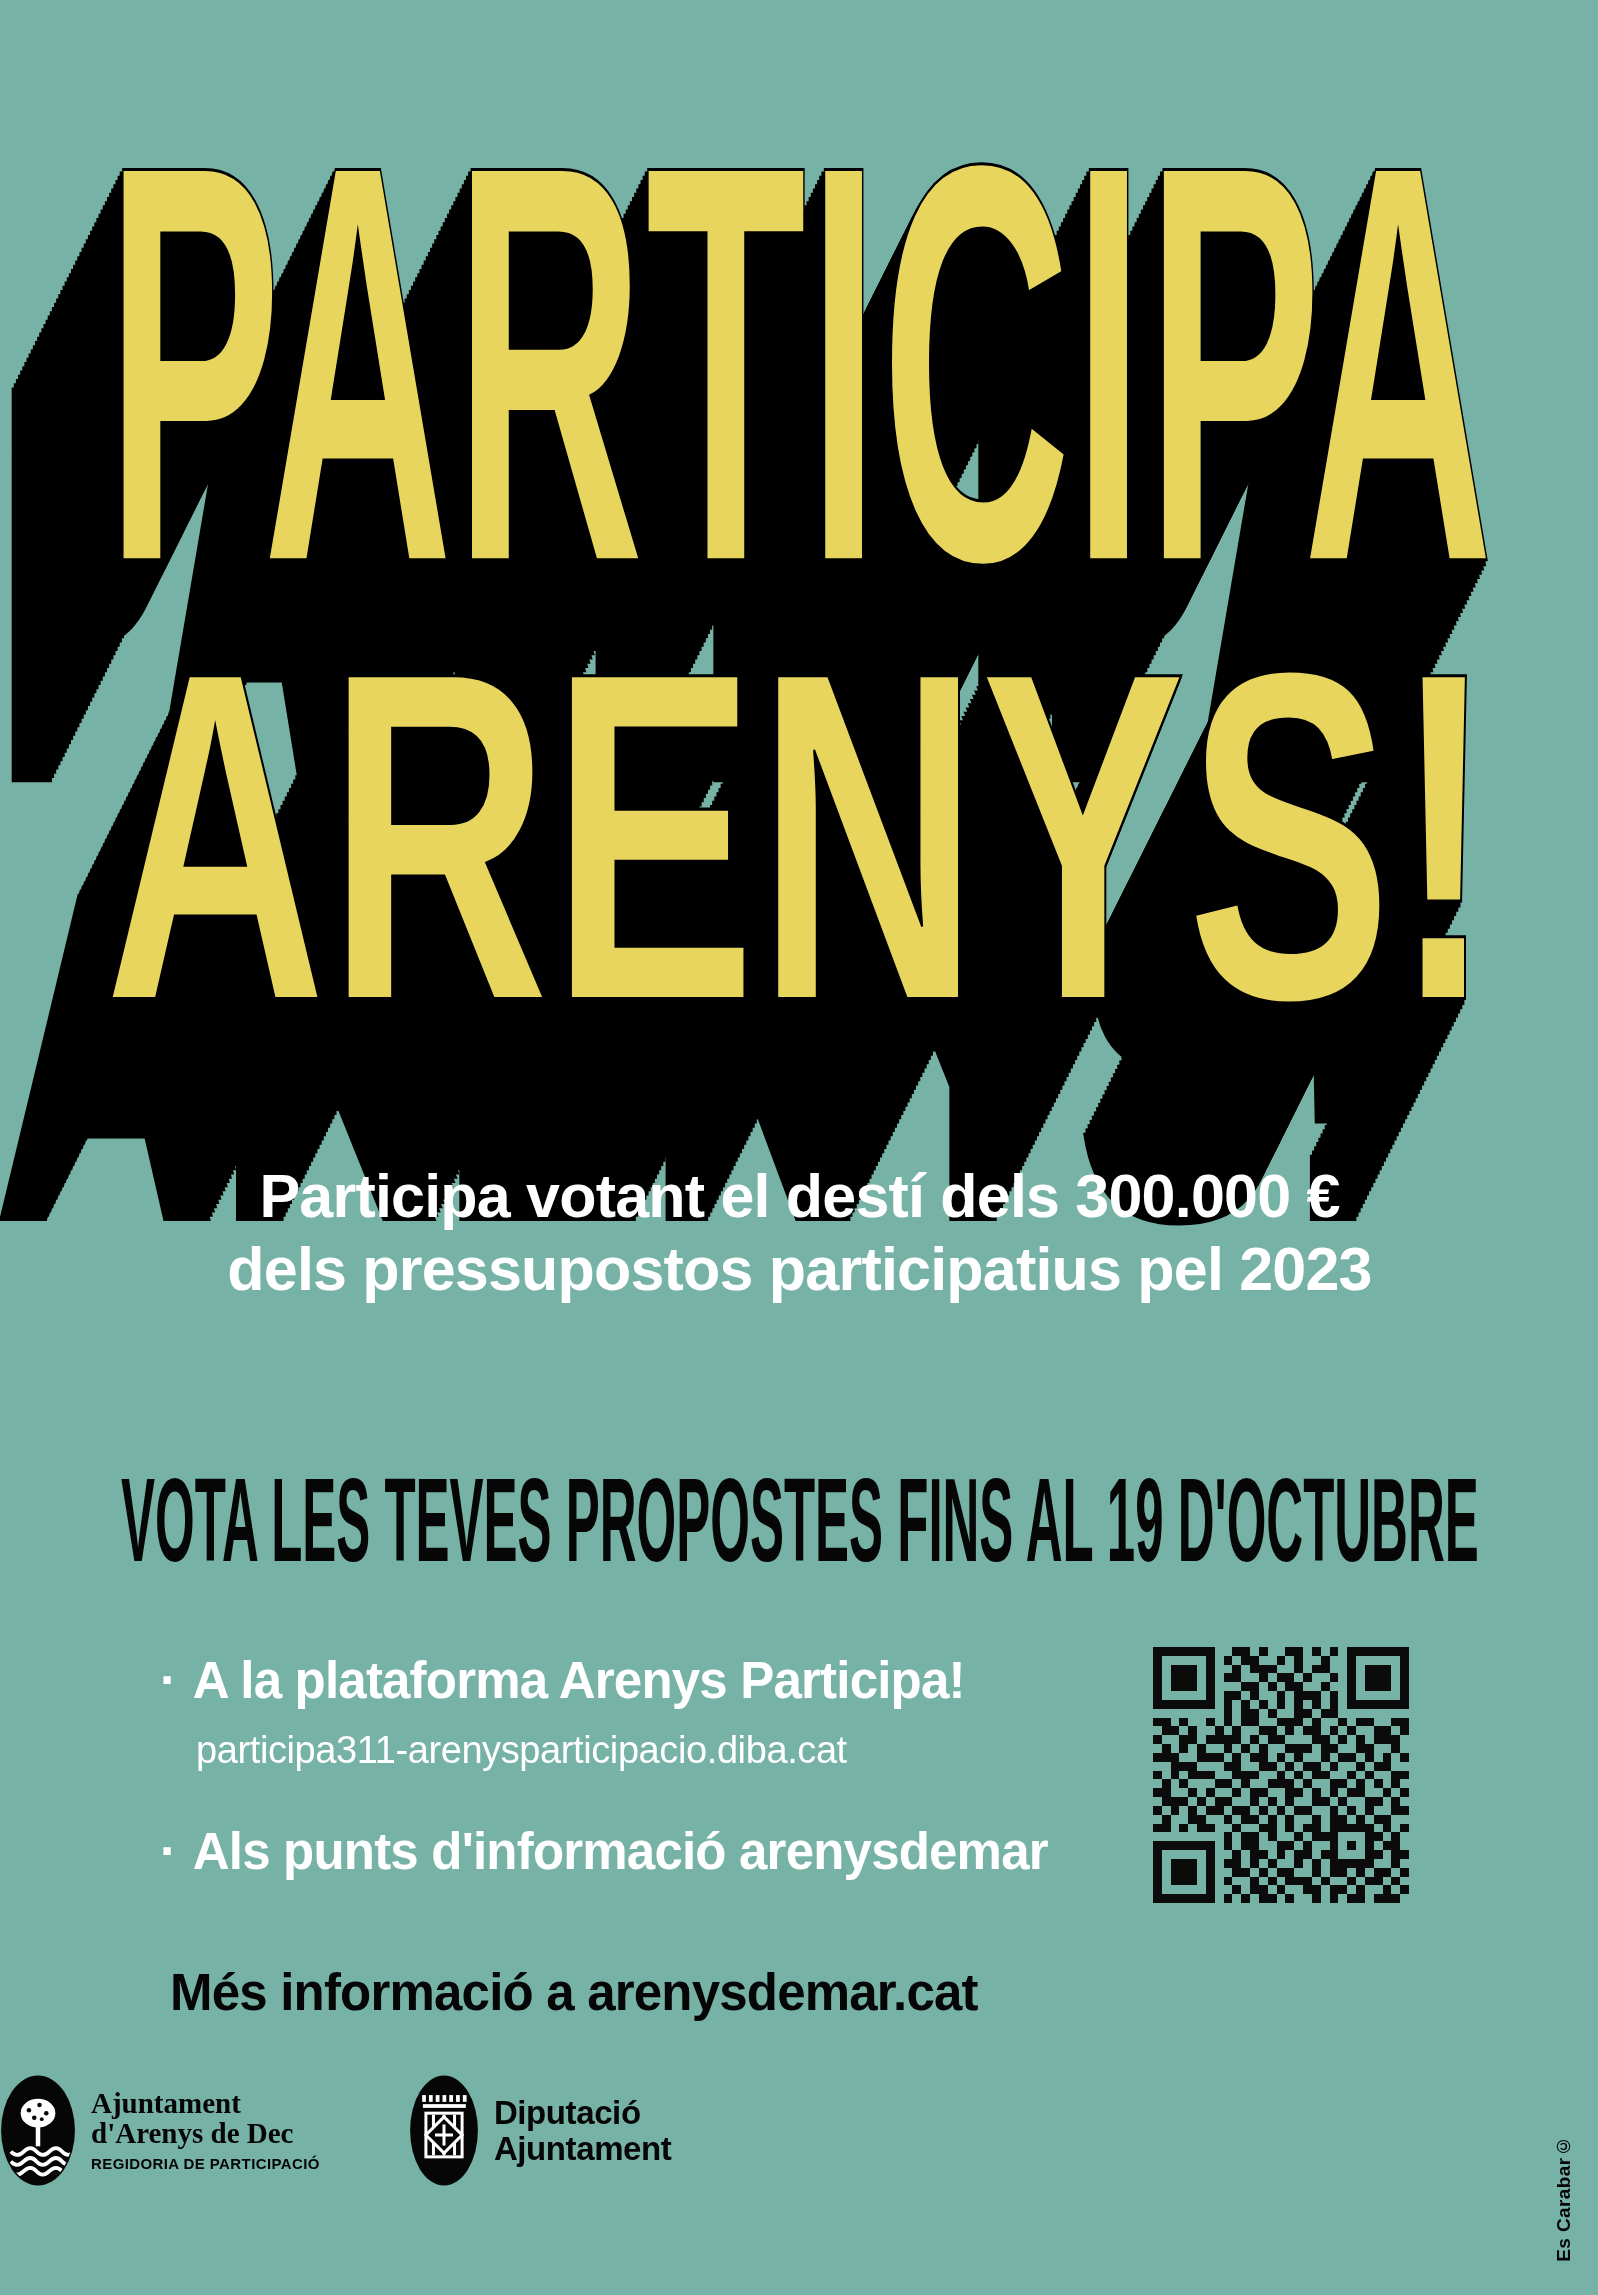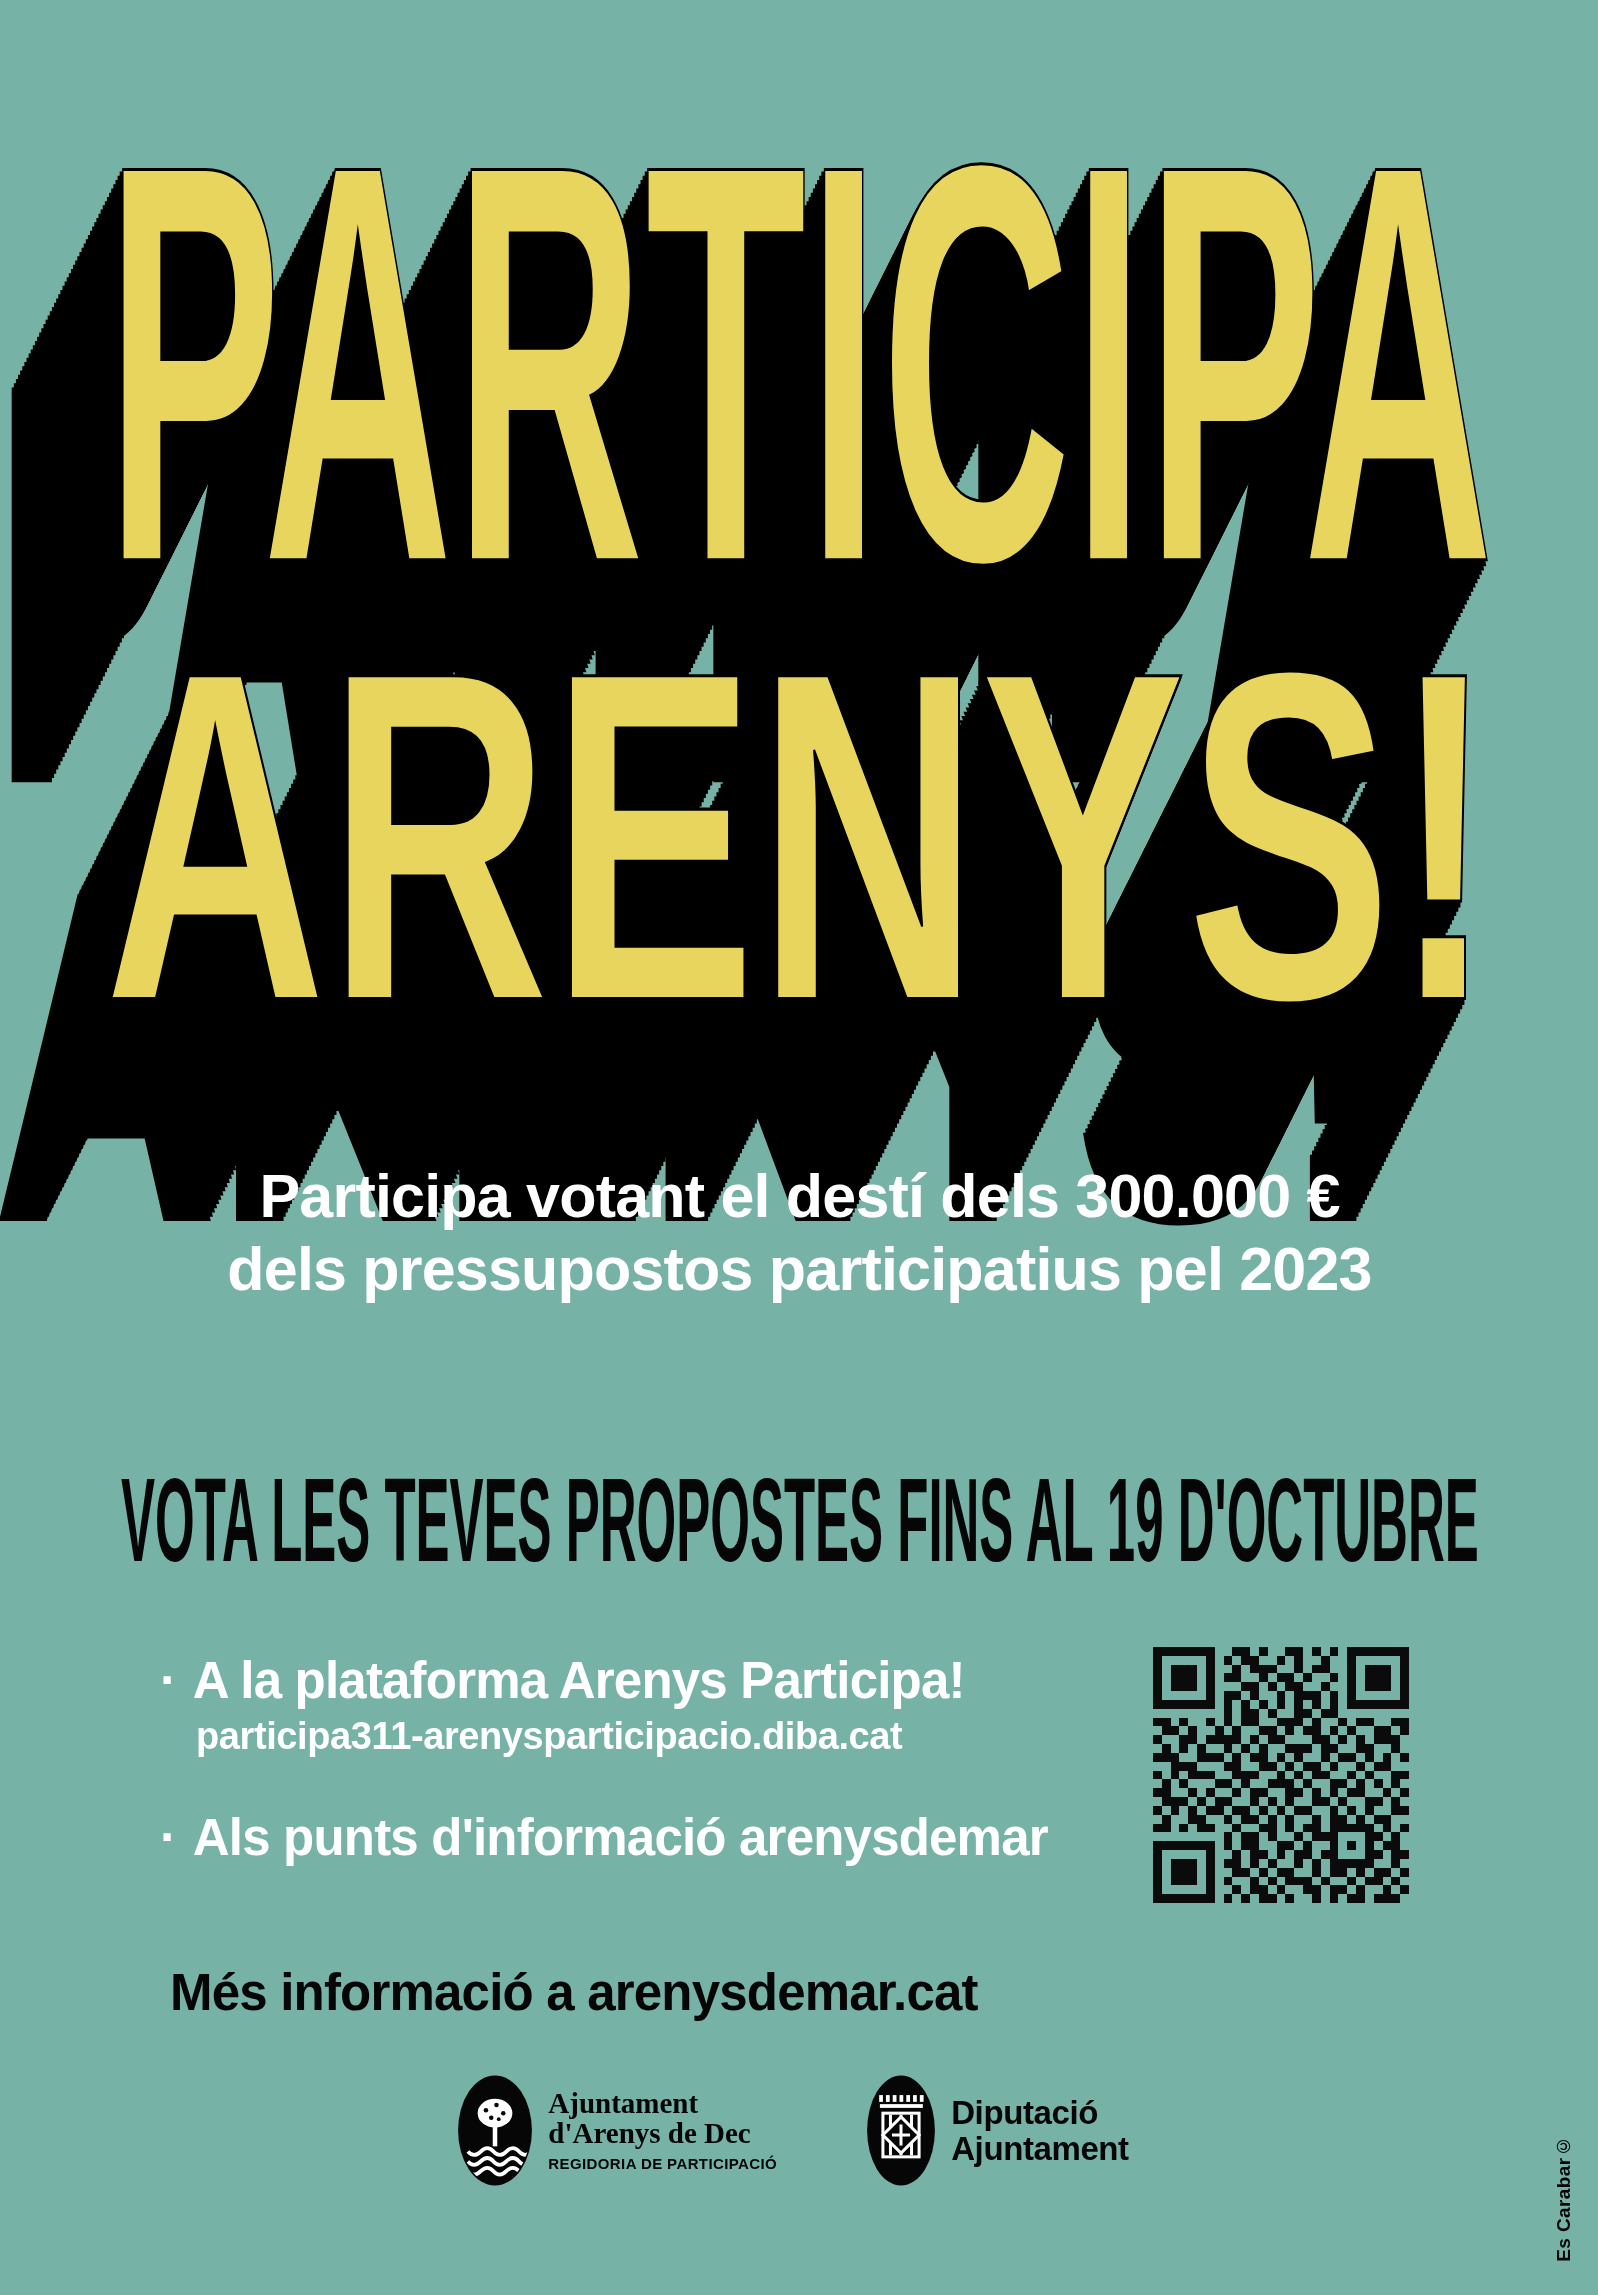--- a/index.html
+++ b/index.html
@@ -39,38 +39,38 @@
     position:absolute;left:160px;top:1650px;width:968px;
     color:var(--c-white);
   }
   .channel-label{
     font-size:51px;line-height:61px;font-weight:700;
     letter-spacing:-0.8px;
     display:flex;align-items:baseline;
   }
   .bullet-dot{margin-right:16.6px;font-weight:700;}
   .channel-url{
-    margin:3px 0 48px 36px;
-    font-size:38px;line-height:45px;font-weight:700;
+    margin:17px 0 48px 36px;
+    font-size:38px;line-height:45px;font-weight:400;
     letter-spacing:-0.4px;
   }
   .more-info{
     position:absolute;left:170px;top:1920px;
     color:#060606;
     font-size:51px;line-height:59px;font-weight:700;
     letter-spacing:-0.8px;
     margin-top:43px;
   }
   .qr{
     position:absolute;left:1153px;top:1647px;
     width:256px;height:256px;
   }
   .footer{
     position:absolute;left:0;top:2074px;width:1586px;
-    display:flex;justify-content:center;align-items:flex-start;
+    display:flex;justify-content:flex-start;align-items:flex-start;
     gap:89px;
   }
   .logo-group{display:flex;align-items:center;gap:15px;color:#060606;}
   .aj-name{
     font-family:"Liberation Serif",serif;
     font-size:29px;line-height:30px;font-weight:700;
   }
   .aj-dept{
     font-family:"Liberation Sans",sans-serif;
     font-size:15px;line-height:18px;font-weight:700;

